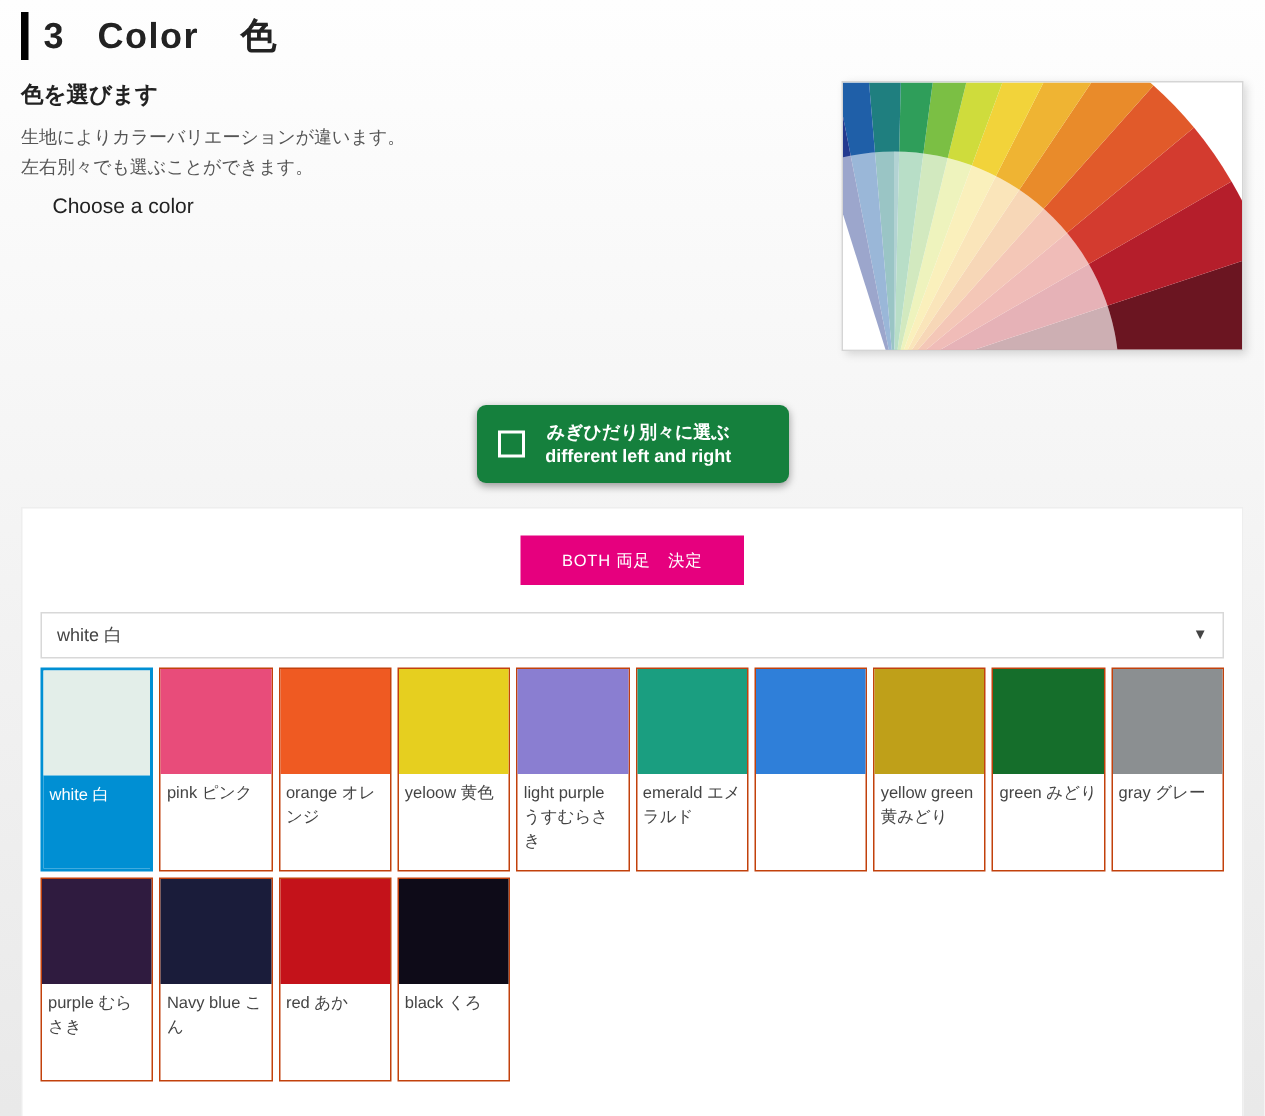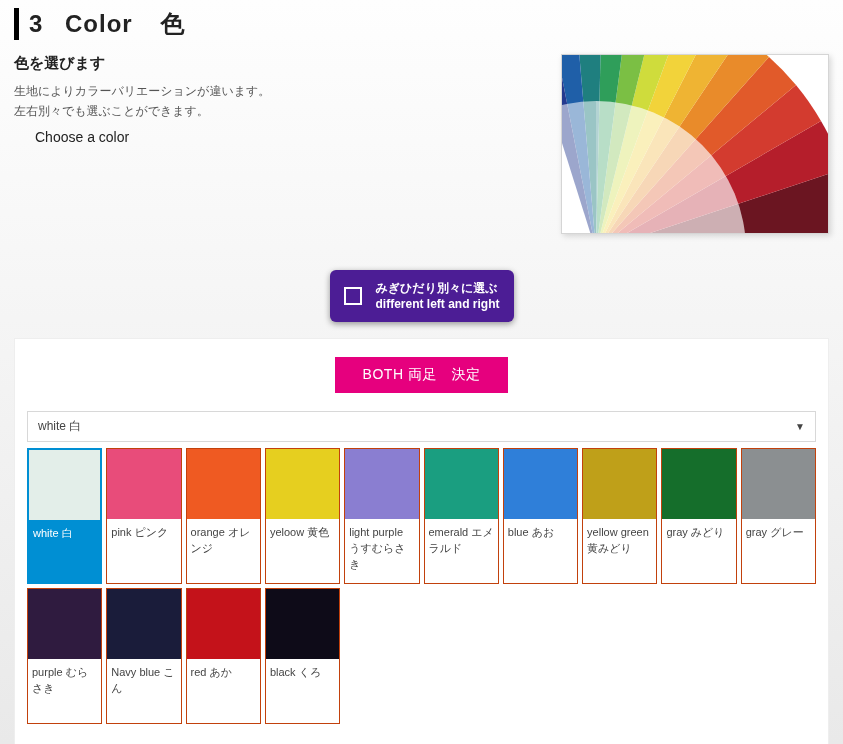--- a/index.html
+++ b/index.html
@@ -39,28 +39,28 @@
     background: #fff;
     position: relative;
     overflow: hidden;
     box-shadow: 2px 2px 6px rgba(0,0,0,0.15);
   }
   .fan-img svg { position:absolute; top:0; left:0; }
   .toggle-wrap { text-align:center; margin-top: 36px; }
   .toggle-btn {
     display: inline-flex;
     align-items: center;
-    background: #4c1d95;
+    background: #15803d;
     color: #fff;
     border-radius: 6px;
-    padding: 10px 14px 10px 14px;
+    padding: 10px 38px 10px 14px;
     box-shadow: 0 2px 6px rgba(0,0,0,0.4);
     cursor: pointer;
     font-size: 12px;
-    text-align: left;
+    text-align: center;
   }
   .toggle-btn .cb {
     width: 18px; height: 18px;
     border: 2px solid #fff;
     margin-right: 14px;
     flex-shrink: 0;
   }
   .toggle-btn .lines div { line-height: 1.35; }
   .toggle-btn .lines .bold { font-weight: bold; }
   .panel {
@@ -68,21 +68,21 @@
     margin: 16px 14px 30px 14px;
     border: 1px solid #eee;
     padding: 18px 12px 24px 12px;
   }
   .confirm-btn {
     display: block;
     margin: 0 auto 18px auto;
     background: #e6007e;
     color: #fff;
     border: none;
-    font-size: 14px;
+    font-size: 11px;
     padding: 9px 28px;
     cursor: pointer;
     letter-spacing: 0.5px;
   }
   .dropdown {
     width: 100%;
     border: 1px solid #d8d8d8;
     padding: 6px 10px;
     font-size: 12px;
     color: #444;
@@ -221,34 +221,31 @@
         </div>
       </div>
       <div class="swatch">
         <div class="chip" style="background: rgb(26, 158, 128);"></div>
         <div class="label-area">
           <div class="label">emerald エメラルド</div>
         </div>
       </div>
       <div class="swatch">
         <div class="chip" style="background: rgb(47, 127, 217);"></div>
-        <div class="label-area">
-          <div class="label">blue あお</div>
-        </div>
       </div>
       <div class="swatch">
         <div class="chip" style="background: rgb(191, 160, 25);"></div>
         <div class="label-area">
           <div class="label">yellow green 黄みどり</div>
         </div>
       </div>
       <div class="swatch">
         <div class="chip" style="background: rgb(21, 110, 43);"></div>
         <div class="label-area">
-          <div class="label">gray みどり</div>
+          <div class="label">green みどり</div>
         </div>
       </div>
       <div class="swatch">
         <div class="chip" style="background: rgb(139, 143, 145);"></div>
         <div class="label-area">
           <div class="label">gray グレー</div>
         </div>
       </div>
       <div class="swatch">
         <div class="chip" style="background: rgb(47, 27, 63);"></div>

